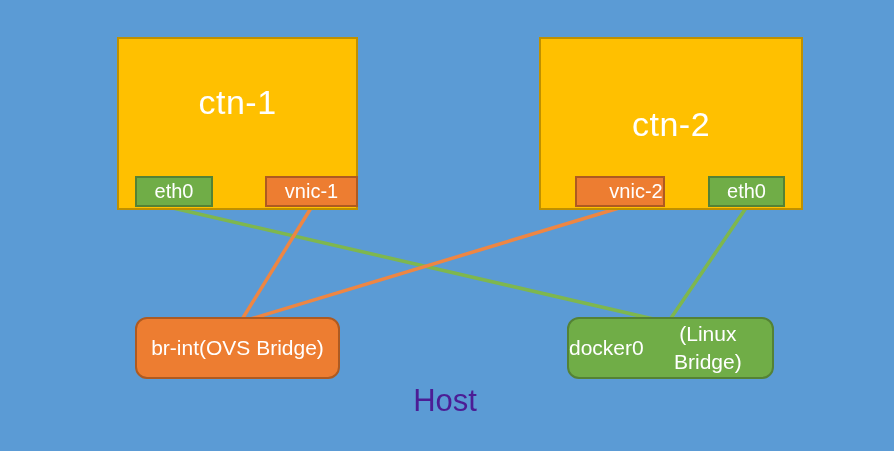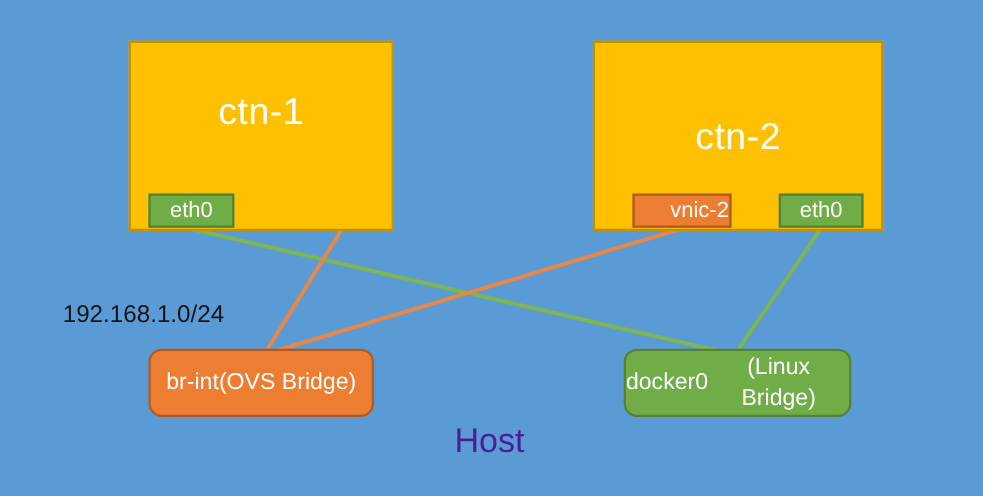--- a/index.html
+++ b/index.html
@@ -67,29 +67,29 @@
   <svg id="links" width="894" height="451">
       <line x1="173" y1="208" x2="662" y2="321" stroke="#7EB74E" stroke-width="3.5" stroke-linecap="round"></line>
       <line x1="746" y1="208" x2="669" y2="321" stroke="#7EB74E" stroke-width="3.5" stroke-linecap="round"></line>
       <line x1="311" y1="208" x2="241" y2="321" stroke="#EE8643" stroke-width="3.5" stroke-linecap="round"></line>
       <line x1="619" y1="208" x2="244" y2="321" stroke="#EE8643" stroke-width="3.5" stroke-linecap="round"></line>
     </svg>
 
   <div class="ctn" id="ctn1">
     <div class="ctn-title">ctn-1</div>
     <div class="iface linux" id="iface-eth0-1">eth0</div>
+    <div class="iface ovs" id="iface-vnic-1">vnic-1</div>
   </div>
 
   <div class="ctn" id="ctn2">
     <div class="ctn-title">ctn-2</div>
     <div class="iface ovs" id="iface-vnic-2">vnic-2</div>
     <div class="iface linux" id="iface-eth0-2">eth0</div>
   </div>
 
-  <div class="subnet" id="subnet-left">192.168.1.0/24</div>
 
   <div class="bridge" id="bridge-brint">
     <div>br-int</div>
     <div>(OVS Bridge)</div>
   </div>
 
   <div class="bridge" id="bridge-docker0">
     <div>docker0</div>
     <div>(Linux Bridge)</div>
   </div>

